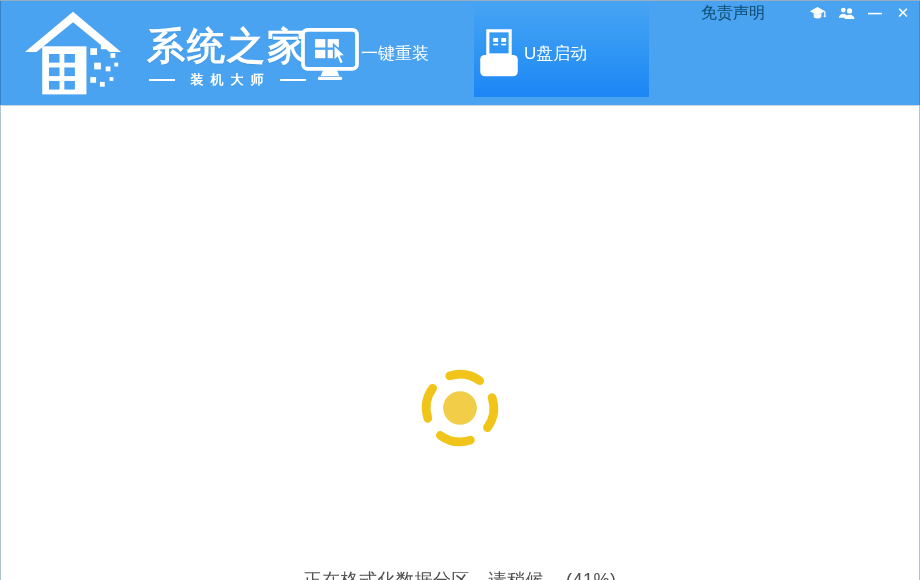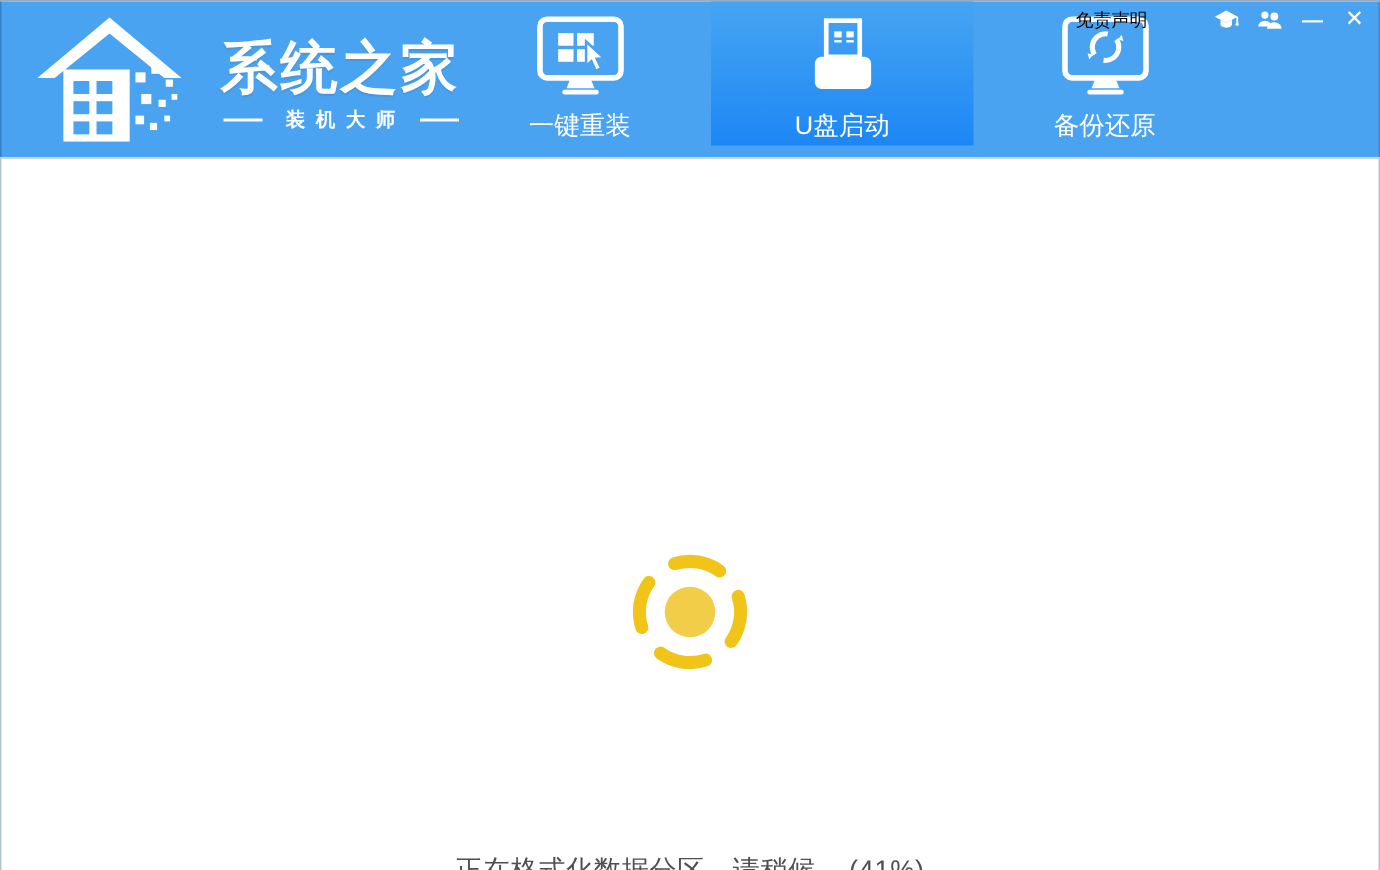--- a/index.html
+++ b/index.html
@@ -31,33 +31,33 @@
   }
   .brand-subtitle-row { display: flex; align-items: center; gap: 9px; margin-top: 3px; width: 100%; justify-content: center; }
   .brand-dash { height: 2px; width: 26px; background: #fff; }
   .brand-subtitle { color: #fff; font-size: 13px; letter-spacing: 7px; text-indent: 7px; font-weight: bold; text-align: center; }
 
   
   .tabs {
     position: absolute; left: 298px; top: 0; height: 104px; display: flex;
   }
   .tab {
-    width: 175px; height: 96px; display: flex; flex-direction: column;
+    width: 175px; height: 96px; display: flex; flex-direction: row;
     align-items: center; cursor: pointer; user-select: none;
   }
   .tab.selected { background: linear-gradient(to bottom, #47A4F2 0%, #2F95F4 55%, #1C86F5 100%); }
   .tab-icon { margin-top: 11px; height: 52px; display: flex; align-items: flex-end; }
   .tab-label { color: #fff; font-size: 17px; margin-top: 8px; }
 
   
   .topbar {
     position: absolute; top: 3px; right: 8px; height: 18px;
     display: flex; align-items: center;
   }
-  .disclaimer { color: #000000; font-size: 12px; cursor: pointer; margin-right: 32px; }
+  .disclaimer { color: #0c4a6e; font-size: 16px; cursor: pointer; margin-right: 32px; }
   .tb-icon { display: flex; align-items: center; justify-content: center; cursor: pointer; margin-left: 12px; }
   .win-btn {
     color: #fff; cursor: pointer; margin-left: 12px; line-height: 16px;
     display: flex; align-items: center; justify-content: center;
   }
   .minimize-btn { font-size: 14px; font-weight: bold; width: 16px; }
   .close-btn { font-size: 15px; width: 16px; }
 
   
   .content {
@@ -141,33 +141,20 @@
             <rect x="21.5" y="11" width="5.5" height="4.5" fill="#fff"></rect>
             <rect x="30.5" y="11" width="5.5" height="4.5" fill="#fff"></rect>
             <rect x="21.5" y="17.5" width="5.5" height="1.8" fill="#fff"></rect>
             <rect x="30.5" y="17.5" width="5.5" height="1.8" fill="#fff"></rect>
             <rect x="7" y="30" width="42" height="24" rx="5" fill="#fff"></rect>
           </svg>
         </div>
         <div class="tab-label">U盘启动</div>
       </div>
 
-      <div class="tab">
-        <div class="tab-icon">
-          <svg width="62" height="54" viewBox="0 0 64 58">
-            <rect x="3" y="3" width="58" height="42" rx="5" fill="none" stroke="#fff" stroke-width="4"></rect>
-            <circle cx="32" cy="23" r="9.5" fill="none" stroke="#fff" stroke-width="3.6" stroke-dasharray="22 7.8" transform="rotate(-35 32 23)"></circle>
-            <path d="M41 17.5 l2.6 -3.4 l1.2 4.6 Z" fill="#fff"></path>
-            <path d="M23 28.5 l-2.6 3.4 l-1.2 -4.6 Z" fill="#fff"></path>
-            <path d="M25 45 L39 45 L42 52.5 L22 52.5 Z" fill="#fff"></path>
-            <rect x="19" y="53.5" width="26" height="3.5" rx="1.5" fill="#fff"></rect>
-          </svg>
-        </div>
-        <div class="tab-label">备份还原</div>
-      </div>
 
     </div>
 
     <div class="topbar">
       <span class="disclaimer">免责声明</span>
 
       <span class="tb-icon">
         <svg width="17" height="14" viewBox="0 0 20 16">
           <polygon points="10,1 19,5.8 10,10.6 1,5.8" fill="#fff"></polygon>
           <path d="M5.5 8.2 v3.6 c0 1.5 2 2.7 4.5 2.7 s4.5 -1.2 4.5 -2.7 v-3.6 l-4.5 2.4 Z" fill="#fff"></path>

